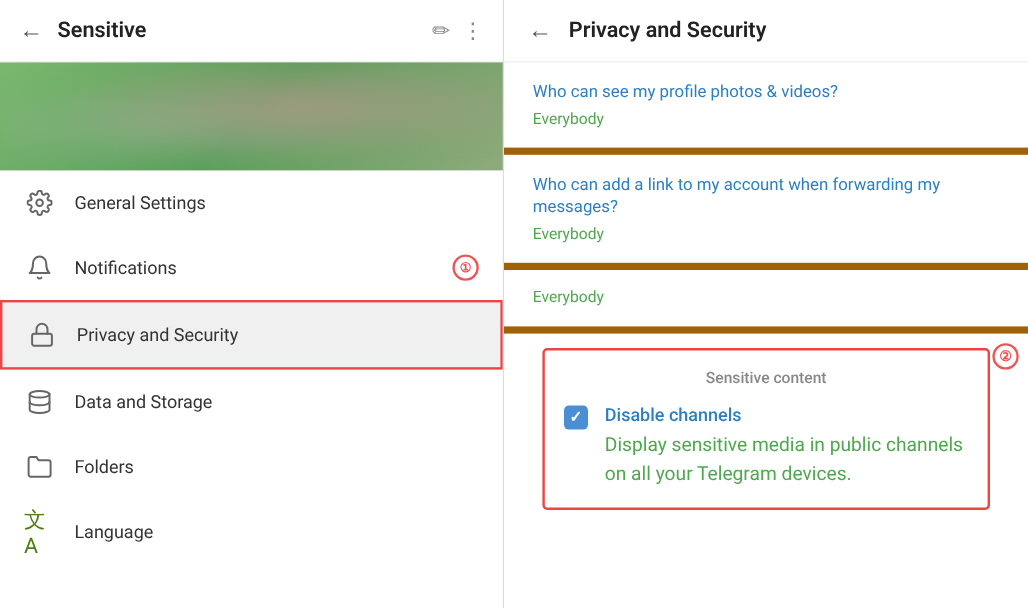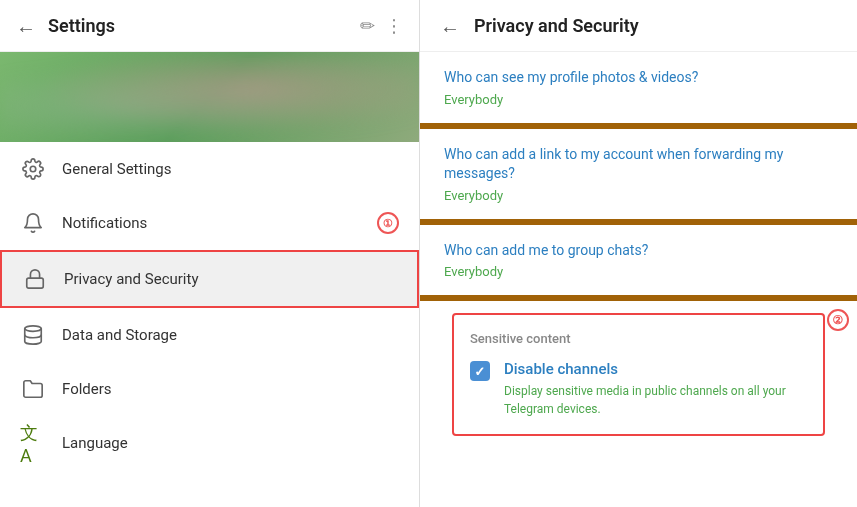--- a/index.html
+++ b/index.html
@@ -170,20 +170,21 @@
       border-radius: 4px;
       padding: 16px;
       position: relative;
     }
 
     .sensitive-title {
       font-size: 13px;
       color: #888;
       margin-bottom: 14px;
       font-weight: 500;
+      text-align: center;
     }
 
     .sensitive-item {
       display: flex;
       align-items: flex-start;
       gap: 14px;
     }
 
     .checkbox-custom {
       width: 20px;
@@ -206,21 +207,21 @@
     }
 
     .sensitive-text .label {
       font-size: 15px;
       color: #2c7fc0;
       font-weight: 500;
       margin-bottom: 4px;
     }
 
     .sensitive-text .desc {
-      font-size: 12px;
+      font-size: 16px;
       color: #4ea84e;
       line-height: 1.5;
     }
 
     
     svg {
       width: 22px;
       height: 22px;
       stroke: #666;
       fill: none;
@@ -243,21 +244,21 @@
       position: absolute;
       right: 20px;
     }
   </style>
 </head>
 <body>
 
 <div class="left-panel">
   <div class="left-header">
     <span class="back-btn">←</span>
-    <span class="title">Settings</span>
+    <span class="title">Sensitive</span>
     <span class="icon-btn">✏</span>
     <span class="icon-btn">⋮</span>
   </div>
 
   <div class="profile-banner">
     <div class="profile-banner-blur"></div>
   </div>
 
   <div class="nav-items">
 
@@ -334,21 +335,20 @@
         <div class="question">Who can see my profile photos &amp; videos?</div>
         <div class="answer">Everybody</div>
       </div>
 
       <div class="settings-item">
         <div class="question">Who can add a link to my account when forwarding my messages?</div>
         <div class="answer">Everybody</div>
       </div>
 
       <div class="settings-item">
-        <div class="question">Who can add me to group chats?</div>
         <div class="answer">Everybody</div>
       </div>
 
     </div>
 
     <div style="padding: 12px 16px 0 16px; position: relative;">
 
       <div style="position: absolute; top: 8px; right: 8px; width: 22px; height: 22px; border-radius: 50%; border: 2px solid #e55; color: #e55; display: flex; align-items: center; justify-content: center; font-size: 12px; font-weight: bold;">②</div>
 
       <div class="sensitive-section">

